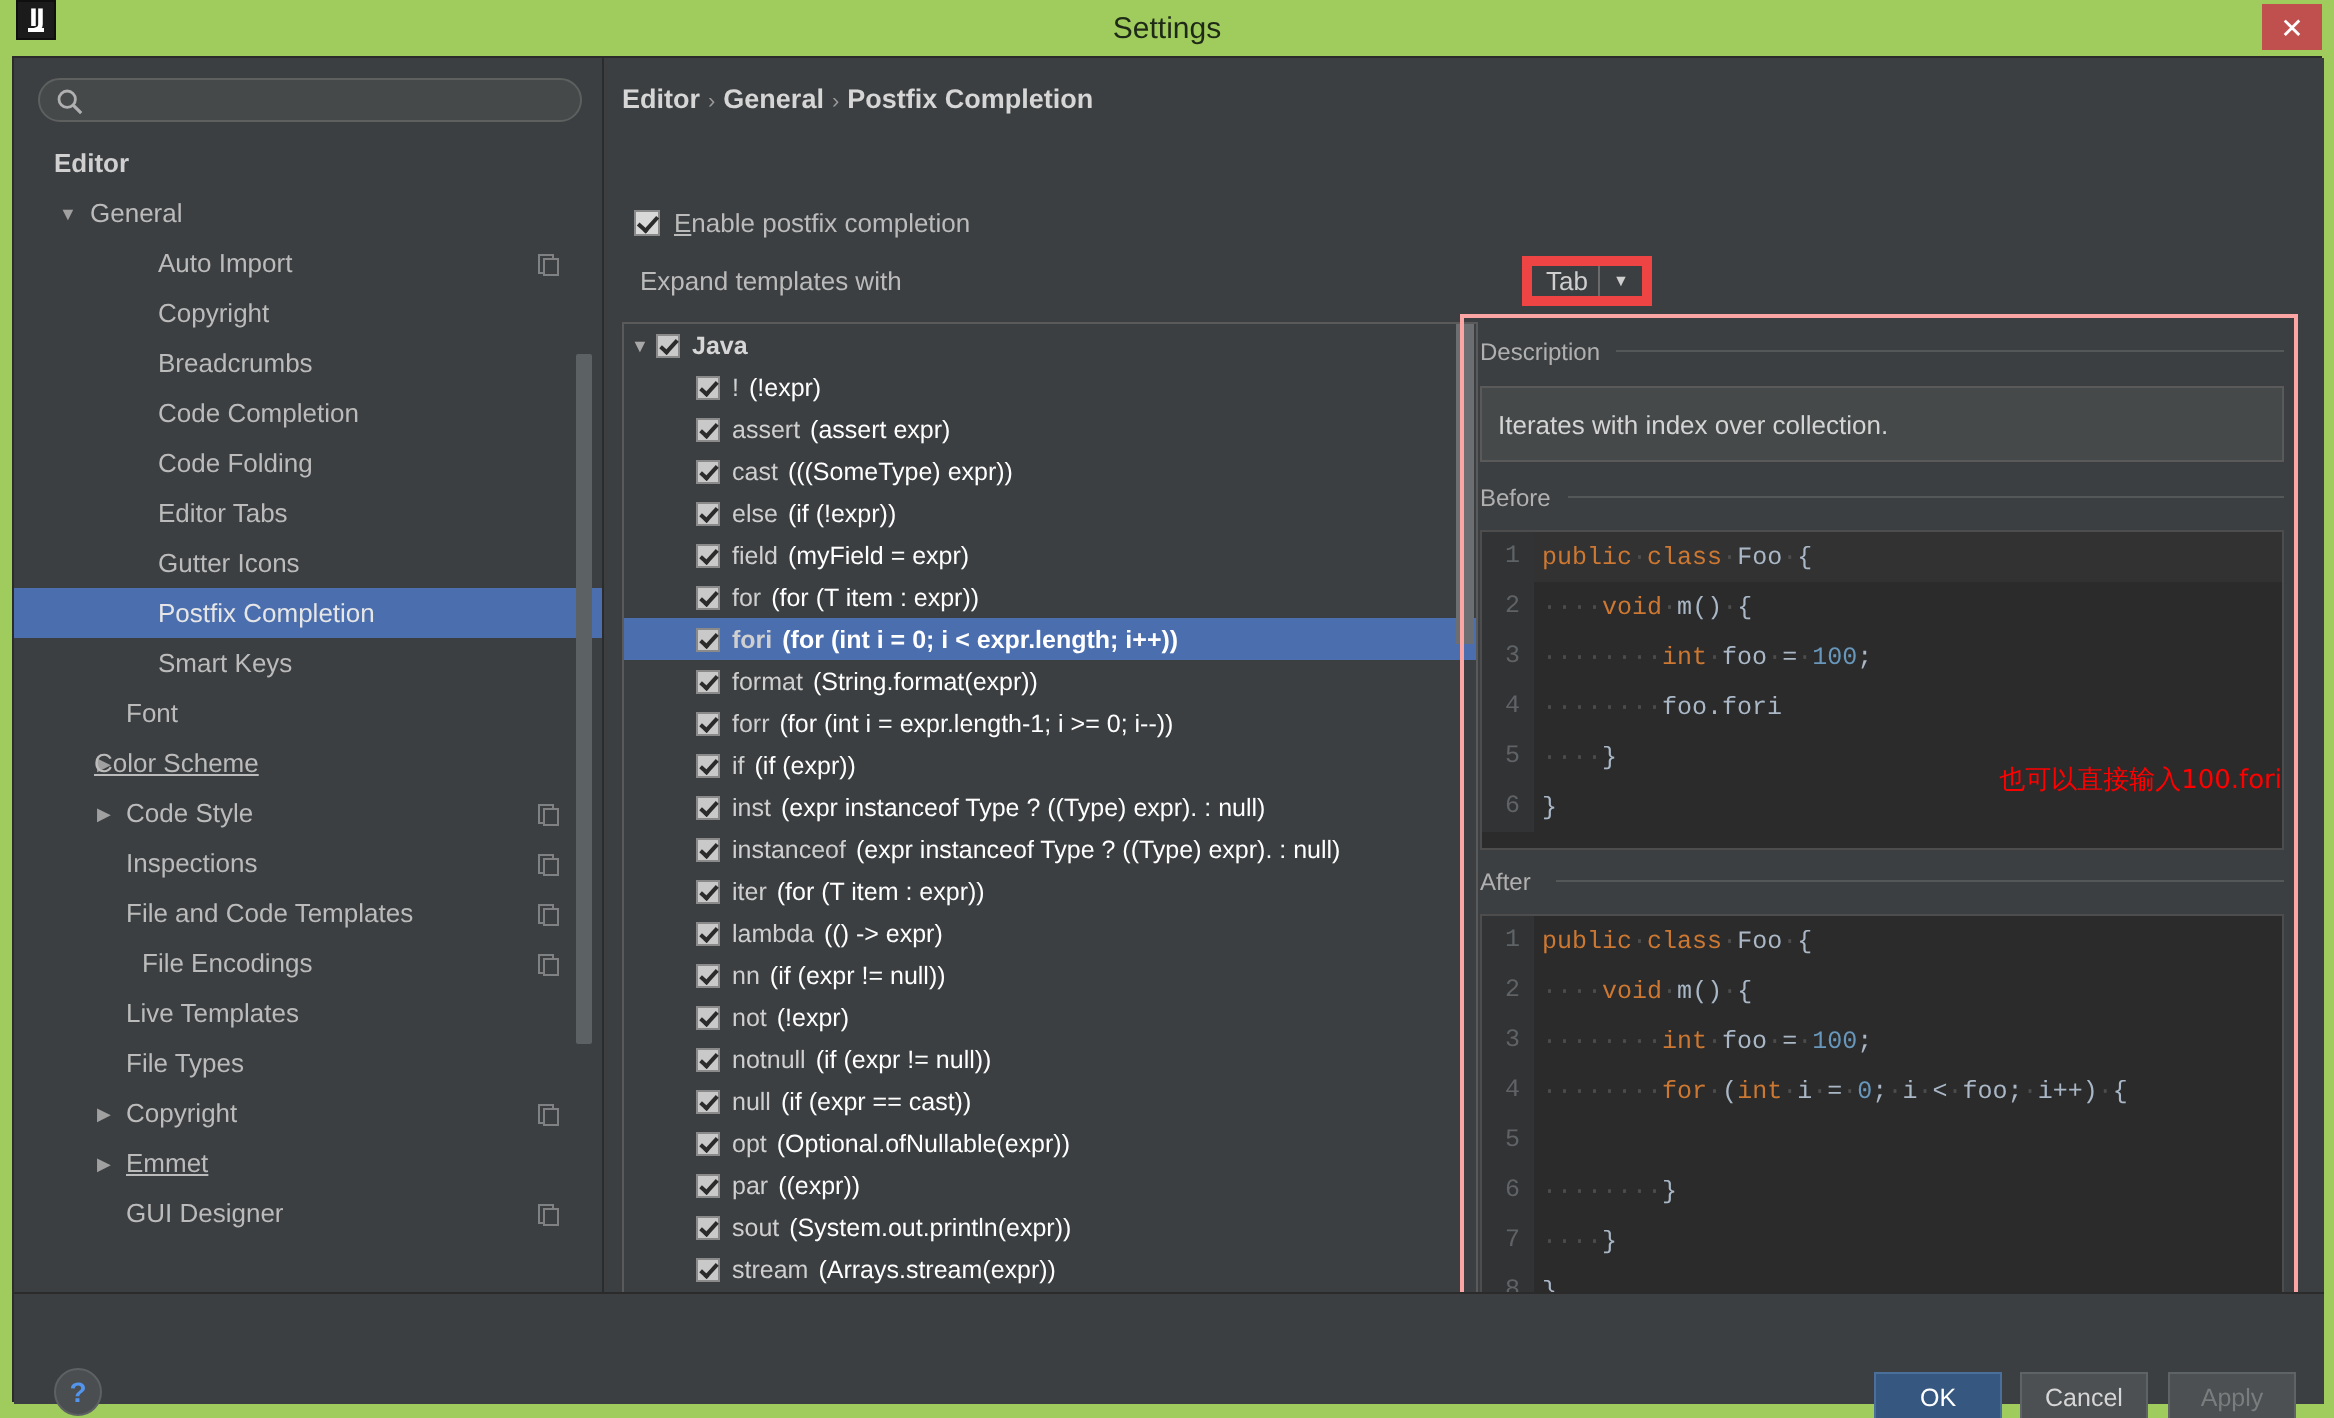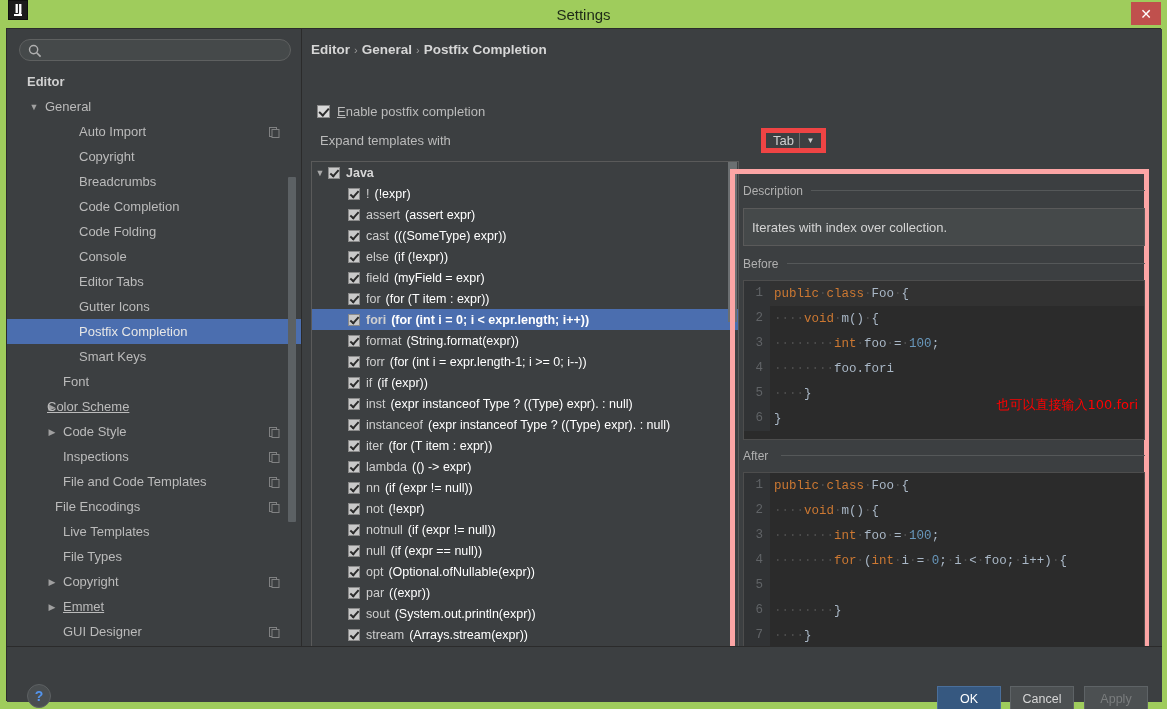--- a/index.html
+++ b/index.html
@@ -156,22 +156,22 @@
   .tpl-key { color: #cfcfcf; }
   .tpl-desc { color: #ffffff; margin-left: 5px; text-align: right; }
   .tpl-row.group .tpl-key { font-weight: bold; color: #d6d6d6; }
   .tpl-sb-thumb {
     position: absolute; right: 1px; top: 0px; width: 9px; height: 160px;
     background: #6b6f71;
   }
 
   
   .preview {
-    position: absolute; left: 427px; top: 140px; width: 419px; height: 512px;
-    border: 5px solid #fca5a5;
+    position: absolute; left: 427px; top: 128px; width: 419px; height: 512px;
+    border: 2px solid #fca5a5;
   }
   .group-title {
     position: absolute; color: #b0b0b0; font-size: 12px;
     background: #3c3f41; padding-right: 6px;
   }
   .group-line {
     position: absolute; height: 1px; background: #555859;
   }
   .desc-box {
     position: absolute; left: 8px; top: 34px; width: 402px; height: 38px;
@@ -271,23 +271,20 @@
           <div class="tree-row">
             <span class="tree-label" style="left: 72px;">Breadcrumbs</span>
           </div>
           <div class="tree-row">
             <span class="tree-label" style="left: 72px;">Code Completion</span>
           </div>
           <div class="tree-row">
             <span class="tree-label" style="left: 72px;">Code Folding</span>
           </div>
           <div class="tree-row">
-            <span class="tree-label" style="left: 72px;">Console</span>
-          </div>
-          <div class="tree-row">
             <span class="tree-label" style="left: 72px;">Editor Tabs</span>
           </div>
           <div class="tree-row">
             <span class="tree-label" style="left: 72px;">Gutter Icons</span>
           </div>
           <div class="tree-row selected">
             <span class="tree-label" style="left: 72px;">Postfix Completion</span>
           </div>
           <div class="tree-row">
             <span class="tree-label" style="left: 72px;">Smart Keys</span>
@@ -315,21 +312,21 @@
               </svg></span>
           </div>
           <div class="tree-row">
             <span class="tree-label" style="left: 56px;">File and Code Templates</span>
             <span class="tree-copyicon"><svg viewBox="0 0 11 11" width="11" height="11">
                 <rect x="0.5" y="0.5" width="7" height="9" fill="none" stroke="#b8b8b8"></rect>
                 <rect x="3" y="2.5" width="7" height="8" fill="#3c3f41" stroke="#b8b8b8"></rect>
               </svg></span>
           </div>
           <div class="tree-row">
-            <span class="tree-label" style="left: 48px;">File Encodings</span>
+            <span class="tree-label" style="left: 64px;">File Encodings</span>
             <span class="tree-copyicon"><svg viewBox="0 0 11 11" width="11" height="11">
                 <rect x="0.5" y="0.5" width="7" height="9" fill="none" stroke="#b8b8b8"></rect>
                 <rect x="3" y="2.5" width="7" height="8" fill="#3c3f41" stroke="#b8b8b8"></rect>
               </svg></span>
           </div>
           <div class="tree-row">
             <span class="tree-label" style="left: 56px;">Live Templates</span>
           </div>
           <div class="tree-row">
             <span class="tree-label" style="left: 56px;">File Types</span>
@@ -500,21 +497,21 @@
               <span style="width: 20px; flex: 0 0 auto;"></span>
               <span class="tpl-chk"></span>
               <span class="tpl-key">notnull</span>
               <span class="tpl-desc">(if (expr != null))</span>
             </div>
             <div class="tpl-row">
               <span class="tpl-arrow"></span>
               <span style="width: 20px; flex: 0 0 auto;"></span>
               <span class="tpl-chk"></span>
               <span class="tpl-key">null</span>
-              <span class="tpl-desc">(if (expr == null))</span>
+              <span class="tpl-desc">(if (expr == cast))</span>
             </div>
             <div class="tpl-row">
               <span class="tpl-arrow"></span>
               <span style="width: 20px; flex: 0 0 auto;"></span>
               <span class="tpl-chk"></span>
               <span class="tpl-key">opt</span>
               <span class="tpl-desc">(Optional.ofNullable(expr))</span>
             </div>
             <div class="tpl-row">
               <span class="tpl-arrow"></span>

